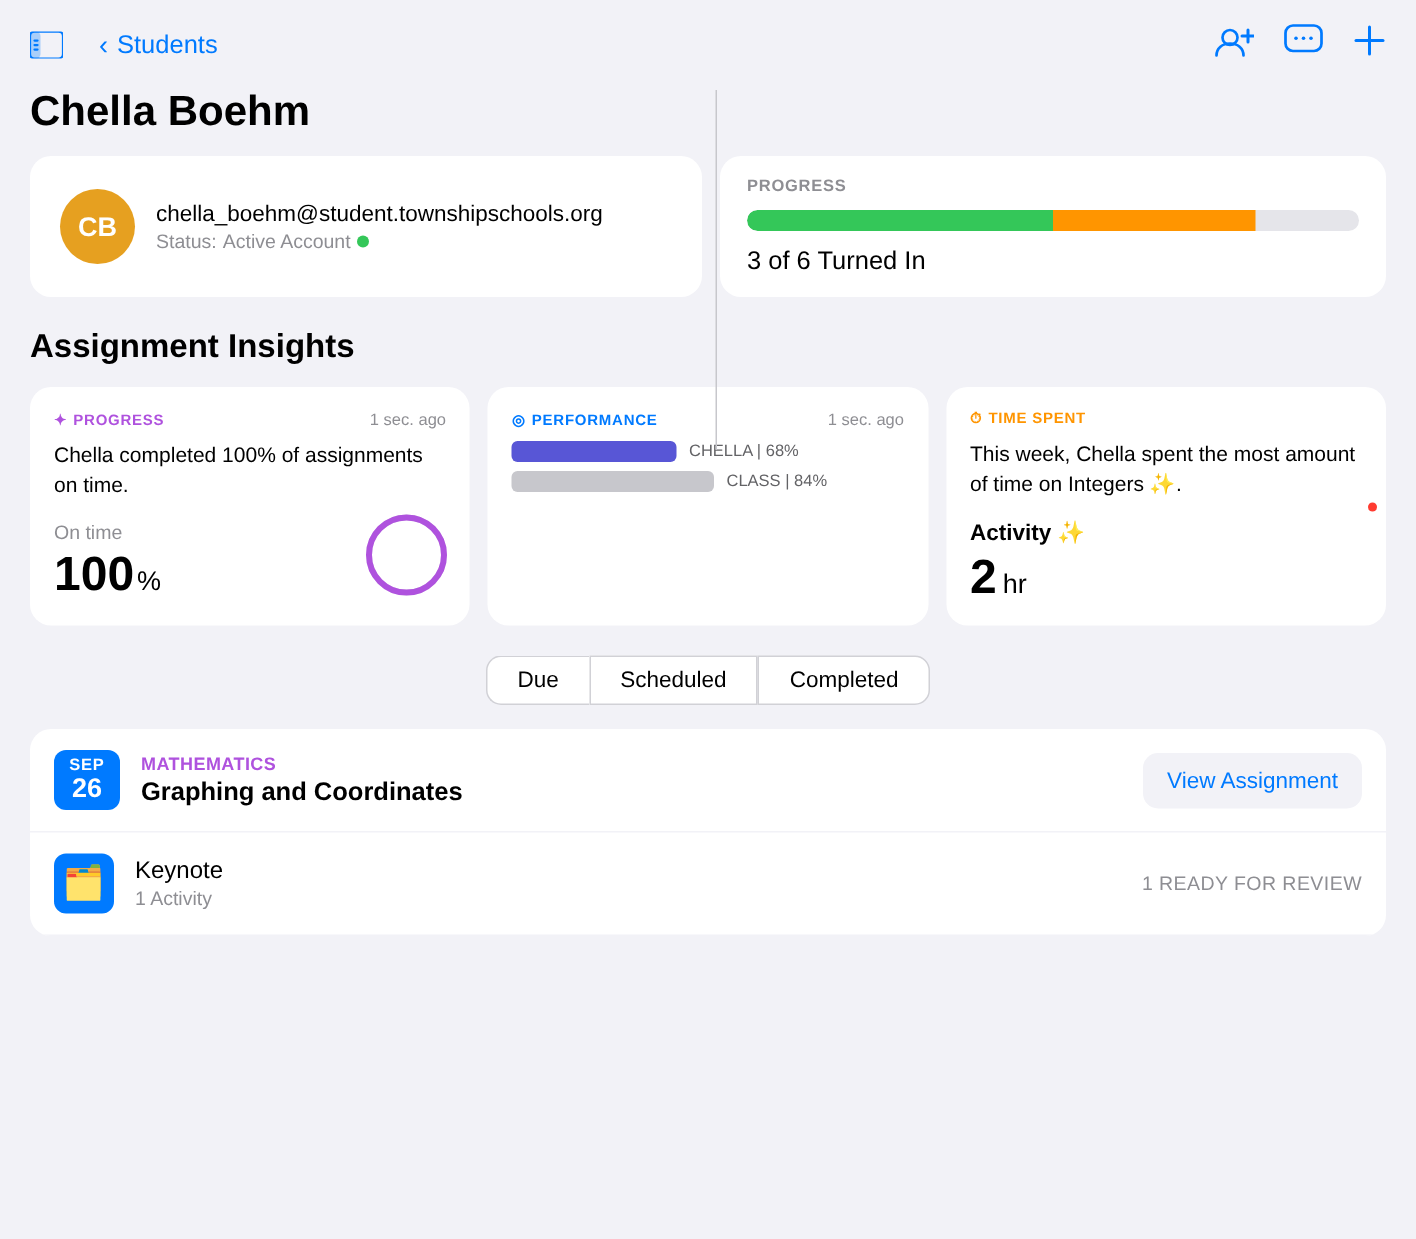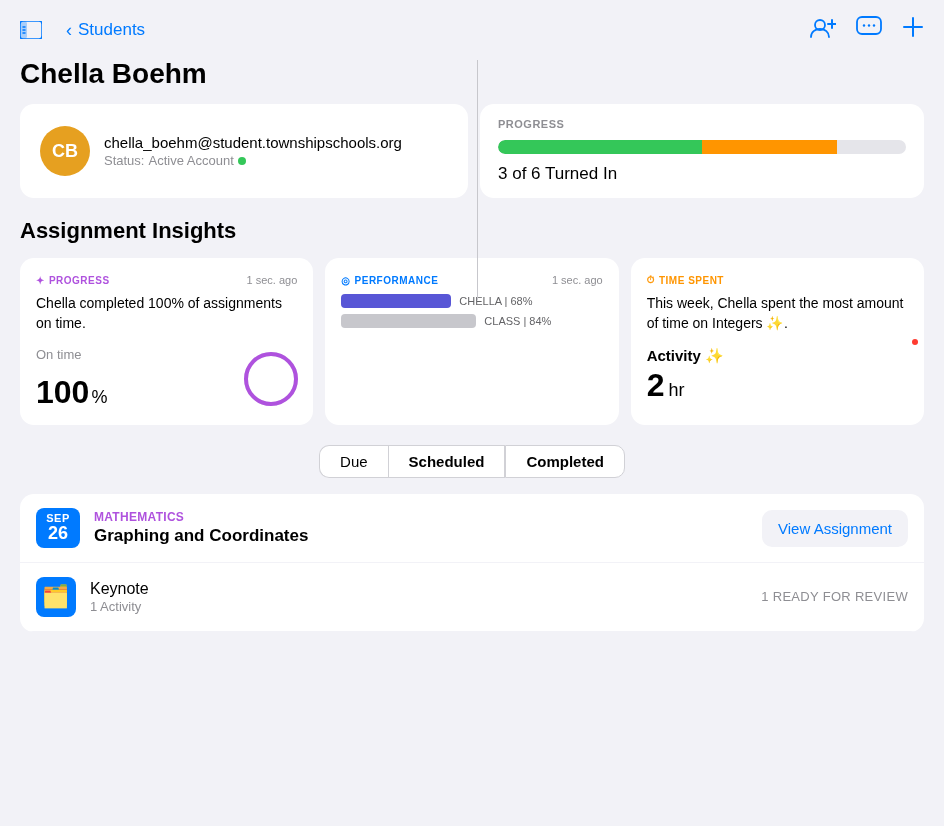--- a/index.html
+++ b/index.html
@@ -239,21 +239,21 @@
     }
     .insight-body {
       font-size: 14px;
       color: #000;
       line-height: 1.4;
       margin-bottom: 14px;
     }
     .insight-stat-label {
       font-size: 13px;
       color: #8e8e93;
-      margin-bottom: 12px;
+      margin-bottom: 2px;
     }
     .insight-stat-value {
       font-size: 32px;
       font-weight: 700;
       color: #000;
     }
     .insight-stat-unit {
       font-size: 18px;
       font-weight: 400;
     }
@@ -314,21 +314,21 @@
     
     .filter-tabs {
       display: flex;
       justify-content: center;
       gap: 0;
       margin-bottom: 16px;
     }
     .filter-tab {
       padding: 7px 20px;
       font-size: 15px;
-      font-weight: 700;
+      font-weight: 400;
       color: #000;
       background: #fff;
       border: 1px solid #d1d1d6;
       cursor: pointer;
     }
     .filter-tab:first-child {
       border-radius: 10px 0 0 10px;
       border-right: none;
     }
     .filter-tab:last-child {

